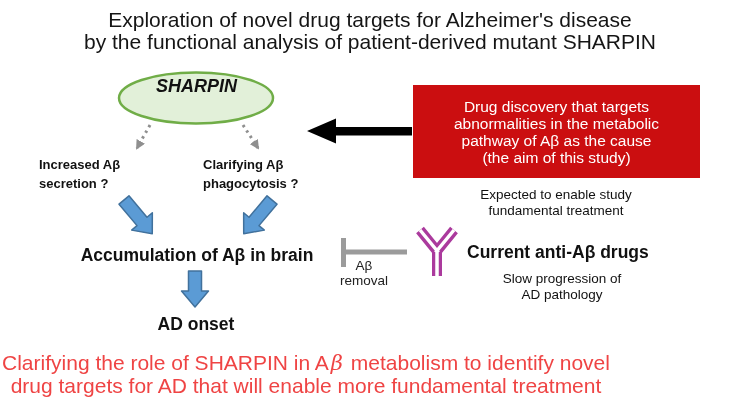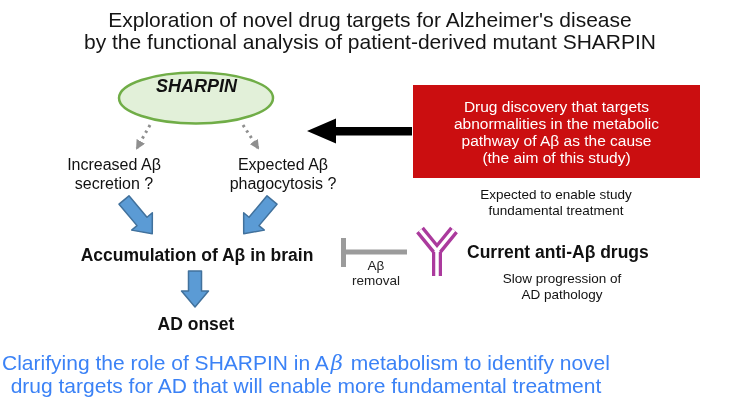--- a/index.html
+++ b/index.html
@@ -17,43 +17,43 @@
     font-size:21px; line-height:22px; color:#151515;
   }
   .ellipse-text {
     left:119px; top:77px; width:155px; height:42px;
     display:flex; flex-direction:column; align-items:center; justify-content:space-between;
     text-align:center;
   }
   .ellipse-line1 { font-size:18px; font-weight:bold; font-style:italic; line-height:19px; }
   .ellipse-line2 { font-size:17.5px; font-weight:bold; line-height:18px; }
 
-  .label-bold-sm { font-weight:normal; font-size:16px; line-height:18.5px; text-align:center; }
+  .label-bold-sm { font-weight:bold; font-size:13px; line-height:18.5px; text-align:left; }
   .increased { left:39px;  top:156px; width:150px; }
   .decreased { left:203px; top:156px; width:160px; }
 
   .accumulation { left:47px; top:245px; width:300px; font-weight:bold; font-size:17.5px; text-align:center; }
   .ad-onset     { left:96px; top:314px; width:200px; font-weight:bold; font-size:17.5px; text-align:center; }
 
   .red-box {
     left:413px; top:85px; width:287px; height:93px;
     background:#cb0e10; color:#ffffff; z-index:2;
     display:flex; align-items:center; justify-content:center;
     font-weight:normal; font-size:15.5px; line-height:17px; text-align:center;
   }
   .expected { left:416px; top:187px; width:280px; font-size:13.5px; line-height:15.5px; text-align:center; }
 
-  .ab-removal { left:340px; top:258px; width:72px; font-size:13.5px; line-height:15px; text-align:center; color:#222; }
+  .ab-removal { left:328px; top:258px; width:72px; font-size:13.5px; line-height:15px; text-align:center; color:#222; }
 
   .current-drugs { left:467px; top:242px; white-space:nowrap; font-weight:bold; font-size:17.5px; }
   .slow-progression { left:462px; top:271px; width:200px; font-size:13.5px; line-height:15.5px; text-align:center; }
 
   .footer {
     left:0; top:352px; width:612px; text-align:center;
-    font-size:21px; line-height:22.5px; color:#3b82f6; white-space:pre-line;
+    font-size:21px; line-height:22.5px; color:#ef4444; white-space:pre-line;
   }
   .beta { font-style:italic; font-family:"DejaVu Serif", serif; padding:0 2px; }
 </style>
 </head>
 <body>
 
 <div id="stage">
 
   <svg id="diagram-svg" width="740" height="416" viewBox="0 0 740 416">
     <defs>
@@ -88,21 +88,21 @@
 
   <div class="abs txt title pre">Exploration of novel drug targets for Alzheimer's disease
 by the functional analysis of patient-derived mutant SHARPIN</div>
 
   <div class="abs txt ellipse-text">
     <div class="ellipse-line1">SHARPIN</div>
   </div>
 
   <div class="abs txt label-bold-sm increased pre">Increased Aβ
 secretion ?</div>
-  <div class="abs txt label-bold-sm decreased pre">Expected Aβ
+  <div class="abs txt label-bold-sm decreased pre">Clarifying Aβ
 phagocytosis ?</div>
 
   <div class="abs txt accumulation">Accumulation of Aβ in brain</div>
   <div class="abs txt ad-onset">AD onset</div>
 
   <div class="abs red-box pre">Drug discovery that targets
 abnormalities in the metabolic
 pathway of Aβ as the cause
 (the aim of this study)</div>
   <div class="abs txt expected pre">Expected to enable study

